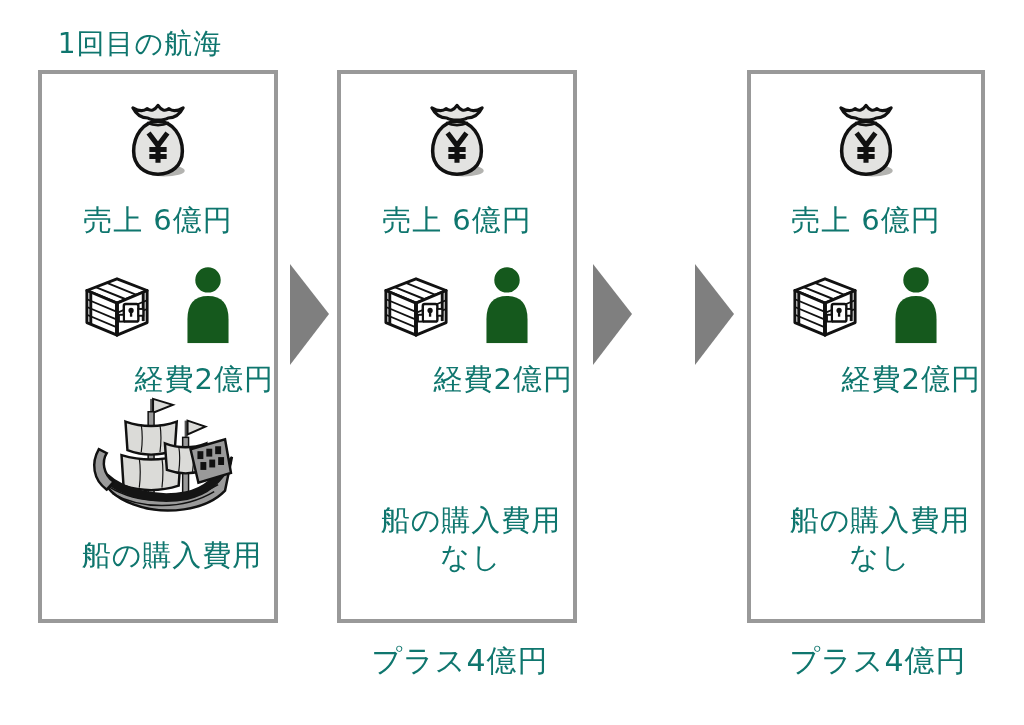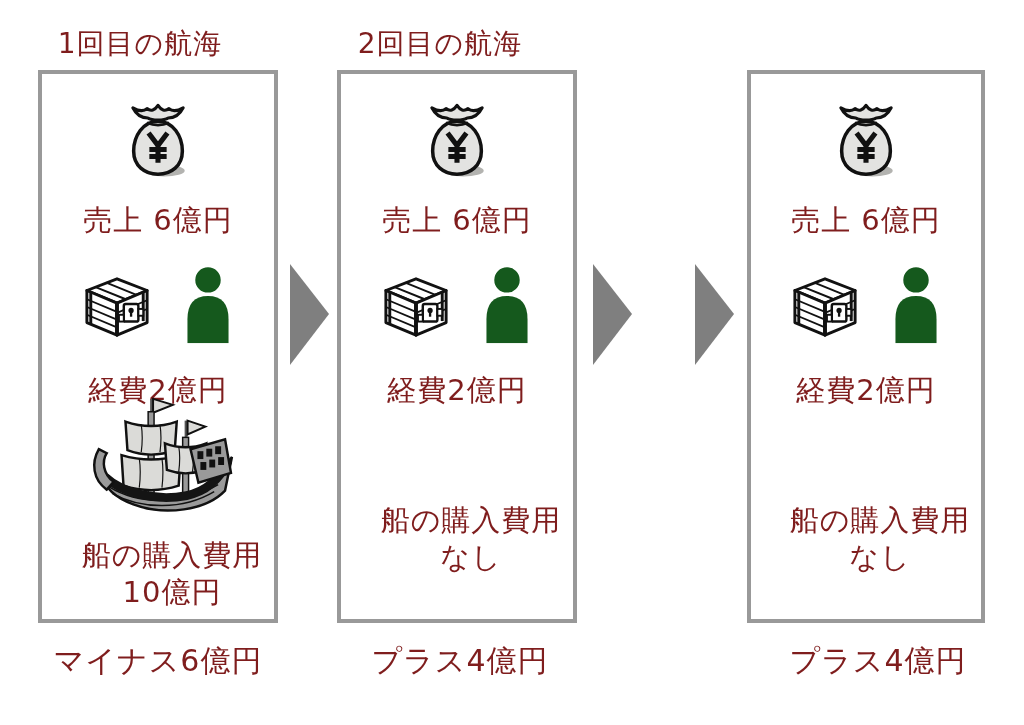--- a/index.html
+++ b/index.html
@@ -1,18 +1,18 @@
 <!DOCTYPE html>
 <html lang="ja"><head>
 <meta charset="utf-8">
 <style>
   html,body{margin:0;padding:0;background:#fff;}
   .canvas{
     position:relative;width:1024px;height:725px;background:#ffffff;
-    font-family:"DejaVu Sans","Liberation Sans",sans-serif;color:#7f1d1d;
+    font-family:"DejaVu Sans","Liberation Sans",sans-serif;color:#0f766e;
     overflow:hidden;
   }
   .panel-title{
     position:absolute;top:27px;width:240px;text-align:center;
     font-size:28px;line-height:1.2;letter-spacing:1px;white-space:nowrap;
   }
   .panel{
     position:absolute;top:70px;width:240px;height:553px;
     border:4px solid #999999;background:#fff;box-sizing:border-box;
   }
@@ -25,21 +25,21 @@
     position:absolute;left:0;width:100%;text-align:center;
     font-size:29px;line-height:1.28;letter-spacing:1px;white-space:nowrap;
   }
   .sales-label{top:128px;}
   .icon-row{
     position:absolute;top:188px;left:0;width:100%;
     display:flex;justify-content:center;align-items:flex-start;gap:32px;
   }
   .svg-chest{width:68px;height:64px;margin-top:13px;}
   .svg-person{width:50px;height:84px;}
-  .expense-label{top:298px;}
+  .expense-label{top:287px;text-align:right;}
   .icon-ship{
     position:absolute;top:320px;left:50%;transform:translateX(-46%);
     width:148px;height:140px;
   }
   .icon-ship svg{width:100%;height:100%;}
   .ship-cost{white-space:normal;padding-left:14px;}
   .ship-cost.with-ship{top:463px;}
   .ship-cost.no-ship{top:428px;}
   .result-label{
     position:absolute;top:641px;width:240px;text-align:center;
@@ -119,21 +119,20 @@
         <rect x="130" y="64" width="6" height="8" fill="#111"></rect>
       </symbol>
 
       <symbol id="sym-arrow" viewBox="0 0 39 101">
         <polygon points="0,0 39,50 0,101" fill="#7f7f7f"></polygon>
       </symbol>
     </defs>
   </svg>
 
   <div class="panel-title" style="left:20px">1回目の航海</div>
-  <div class="panel-title" style="left:320px">2回目の航海</div>
 
   <section class="panel" style="left:38px">
     <div class="icon-bag">
       <svg viewBox="0 0 84 96">
           <use href="#sym-bag"></use>
         </svg>
     </div>
     <div class="label sales-label">売上 6億円</div>
     <div class="icon-row">
       <svg class="svg-chest" viewBox="0 0 70 64">
@@ -144,21 +143,20 @@
         </svg>
     </div>
     <div class="label expense-label">経費2億円</div>
     <div class="icon-ship">
       <svg viewBox="0 0 150 142">
           <use href="#sym-ship"></use>
         </svg>
     </div>
     <div class="label ship-cost with-ship">
       <div>船の購入費用</div>
-      <div>10億円</div>
     </div>
   </section>
 
   <svg class="arrow" style="left:290px" viewBox="0 0 39 101">
       <use href="#sym-arrow"></use>
     </svg>
 
   <section class="panel" style="left:337px">
     <div class="icon-bag">
       <svg viewBox="0 0 84 96">
@@ -203,17 +201,16 @@
           <use href="#sym-person"></use>
         </svg>
     </div>
     <div class="label expense-label">経費2億円</div>
     <div class="label ship-cost no-ship">
       <div>船の購入費用</div>
       <div>なし</div>
     </div>
   </section>
 
-  <div class="result-label" style="left:38px">マイナス6億円</div>
   <div class="result-label" style="left:340px">プラス4億円</div>
   <div class="result-label" style="left:758px">プラス4億円</div>
 
 </div>
 
 </body></html>

